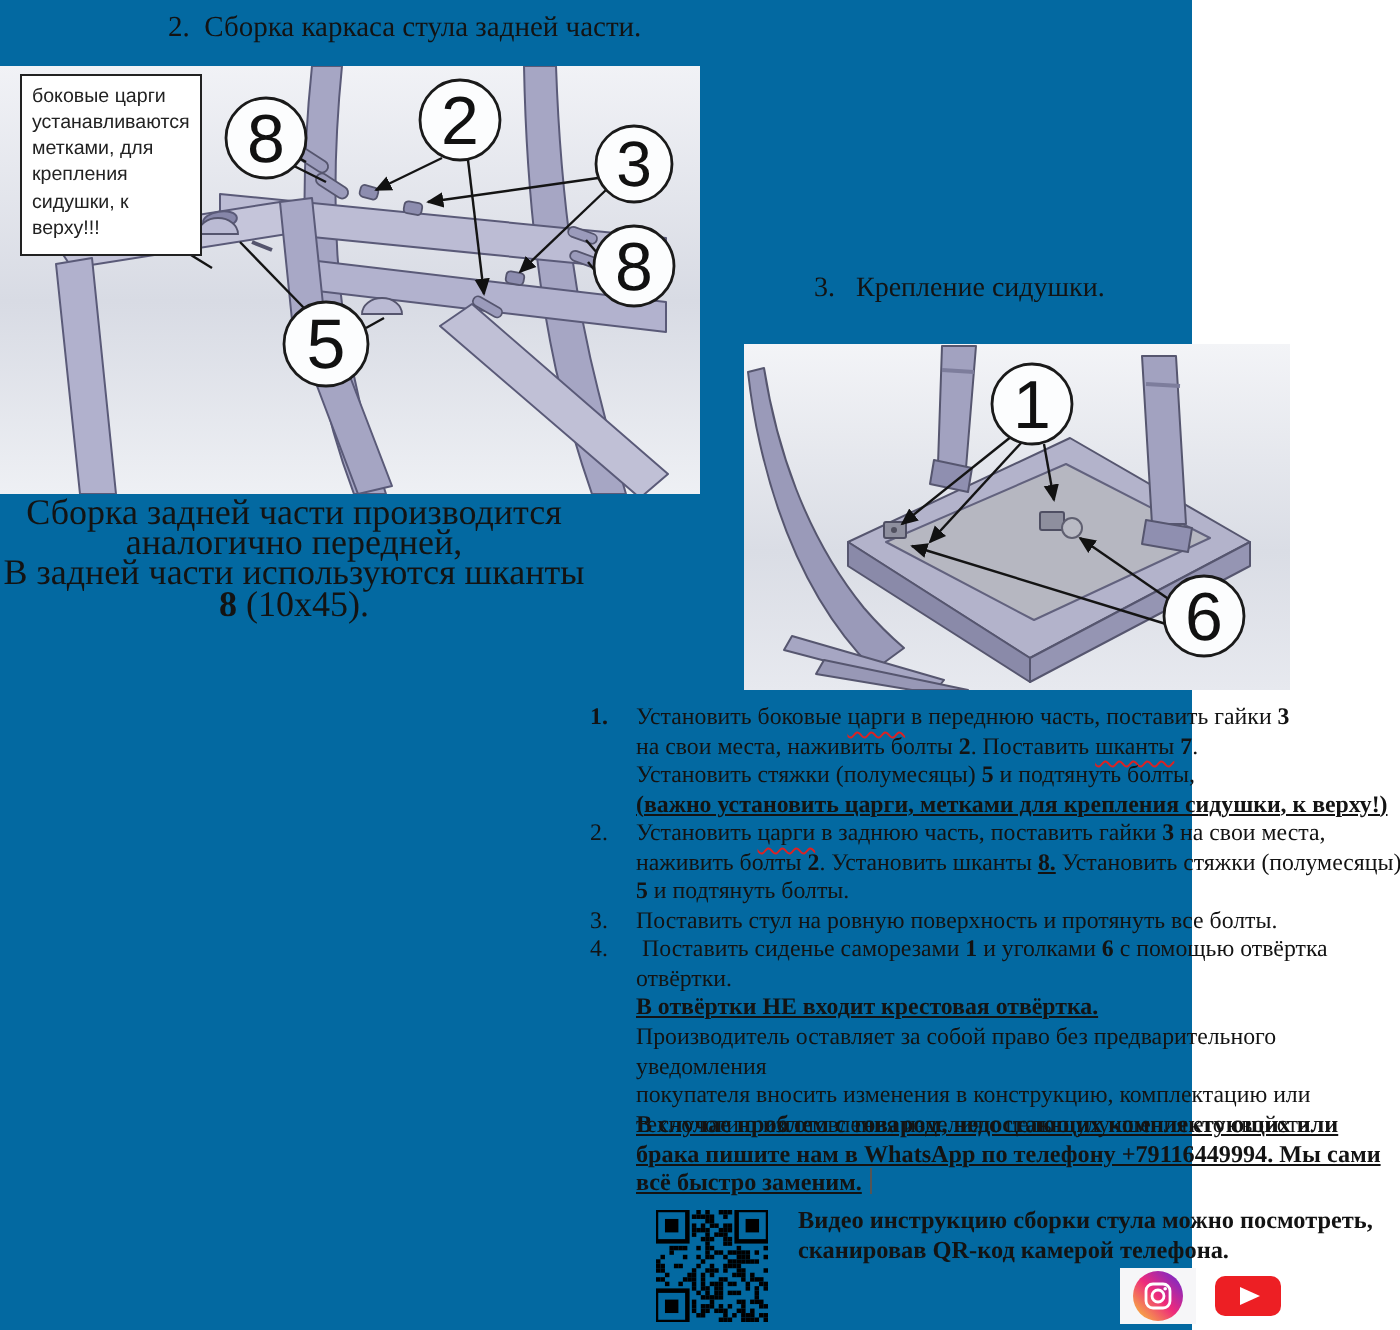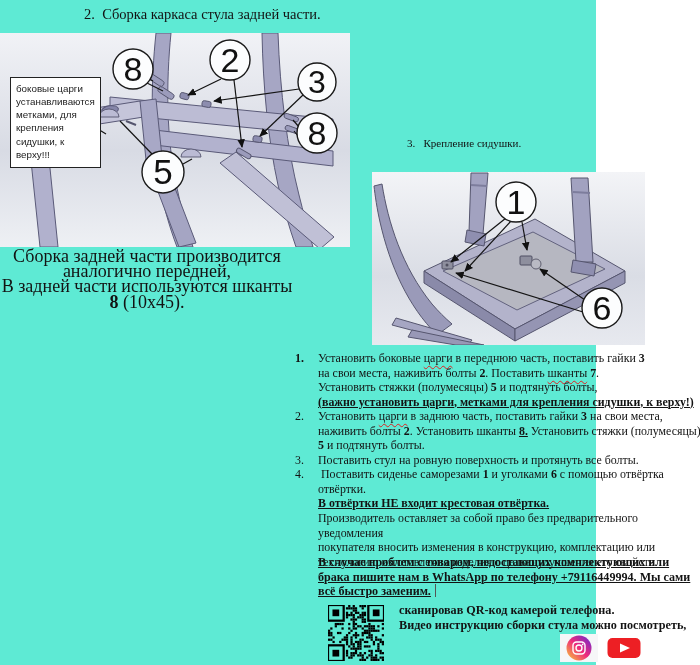--- a/index.html
+++ b/index.html
@@ -1,29 +1,29 @@
 <!DOCTYPE html>
 <html><head>
 <meta charset="utf-8">
 <style>
   * { margin:0; padding:0; box-sizing:border-box; }
   html,body { width:700px; height:665px; background:#fff; overflow:hidden; }
   body { font-family:"Liberation Serif", serif; color:#131313; }
-  #page { position:relative; width:596px; height:665px; background:#5eead4; }
+  #page { position:relative; width:596px; height:665px; background:#0369a1; }
   .abs { position:absolute; }
   .pre { white-space:pre-wrap; }
 
   #title2 { left:84px; top:6px; font-size:14.5px; }
-  #title3 { left:407px; top:137px; font-size:11px; }
+  #title3 { left:407px; top:137px; font-size:14px; }
 
   #diagram1 { left:0; top:33px; width:350px; height:214px; }
   #diagram2 { left:372px; top:172px; width:273px; height:173px; }
   #notebox  { left:10px; top:37px; width:91px; background:#fff; border:1.5px solid #222;
               padding:4px 5px 6px 5px; font-family:"Liberation Sans", sans-serif;
-              font-size:9.8px; line-height:1.34; color:#222;margin-top:40px; }
+              font-size:9.8px; line-height:1.34; color:#222; }
 
   #backCaption { left:0; top:249px; width:294px; text-align:center;
                  font-size:18px; line-height:15.2px; }
 
   #instructions { left:292px; top:351px; width:410px; font-size:11.9px; line-height:14.55px; }
   .li { display:flex; }
   .li .num { flex:0 0 26px; padding-left:3px; }
   .litext { flex:1; }
   .litext div, .num div, .rich div { white-space:pre-wrap; }
 
@@ -245,22 +245,22 @@
     </div>
   </div>
 
   <div id="warranty" class="abs rich">
       <div><span class="seg-bu">В случае проблем с товаром, недостающих комплектующих или</span></div>
       <div><span class="seg-bu">брака пишите нам в WhatsApp по телефону +79116449994. Мы сами</span></div>
       <div><span class="seg-bu">всё быстро заменим.</span><span class="seg-bar"></span></div>
     </div>
 
   <div id="videoText" class="abs rich">
+      <div><span>Видео инструкцию сборки стула можно посмотреть,</span></div>
       <div><span>сканировав QR-код камерой телефона.</span></div>
-      <div><span>Видео инструкцию сборки стула можно посмотреть,</span></div>
     </div>
 
   <div id="qr" class="abs">
     <svg id="qrsvg" viewBox="0 0 56 56" width="56" height="56">
         <rect x="20.16" y="0.00" width="2.24" height="2.24" fill="#000"></rect>
         <rect x="24.64" y="0.00" width="2.24" height="2.24" fill="#000"></rect>
         <rect x="31.36" y="0.00" width="2.24" height="2.24" fill="#000"></rect>
         <rect x="33.60" y="0.00" width="2.24" height="2.24" fill="#000"></rect>
         <rect x="35.84" y="0.00" width="2.24" height="2.24" fill="#000"></rect>
         <rect x="17.92" y="2.24" width="2.24" height="2.24" fill="#000"></rect>

